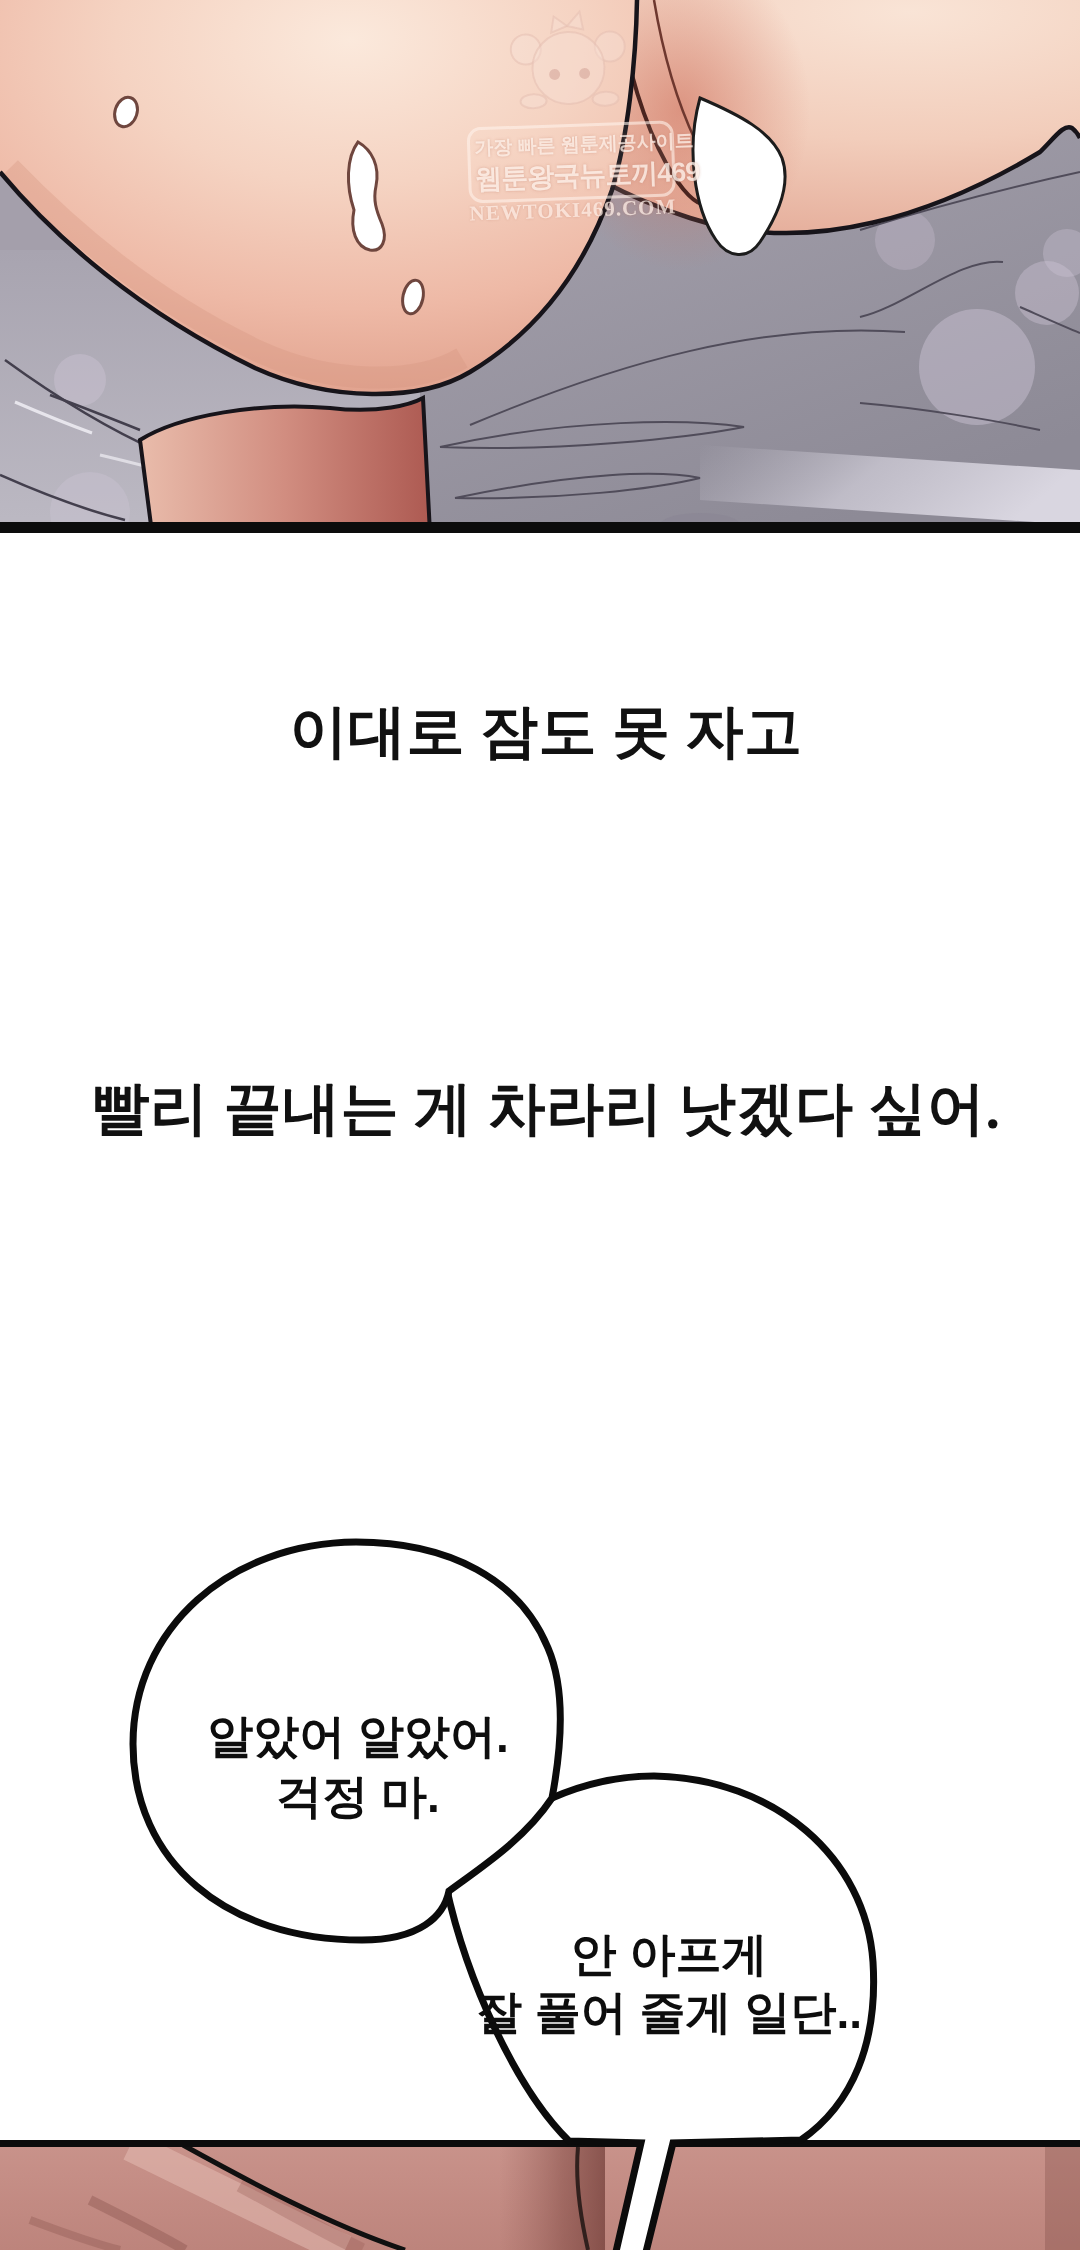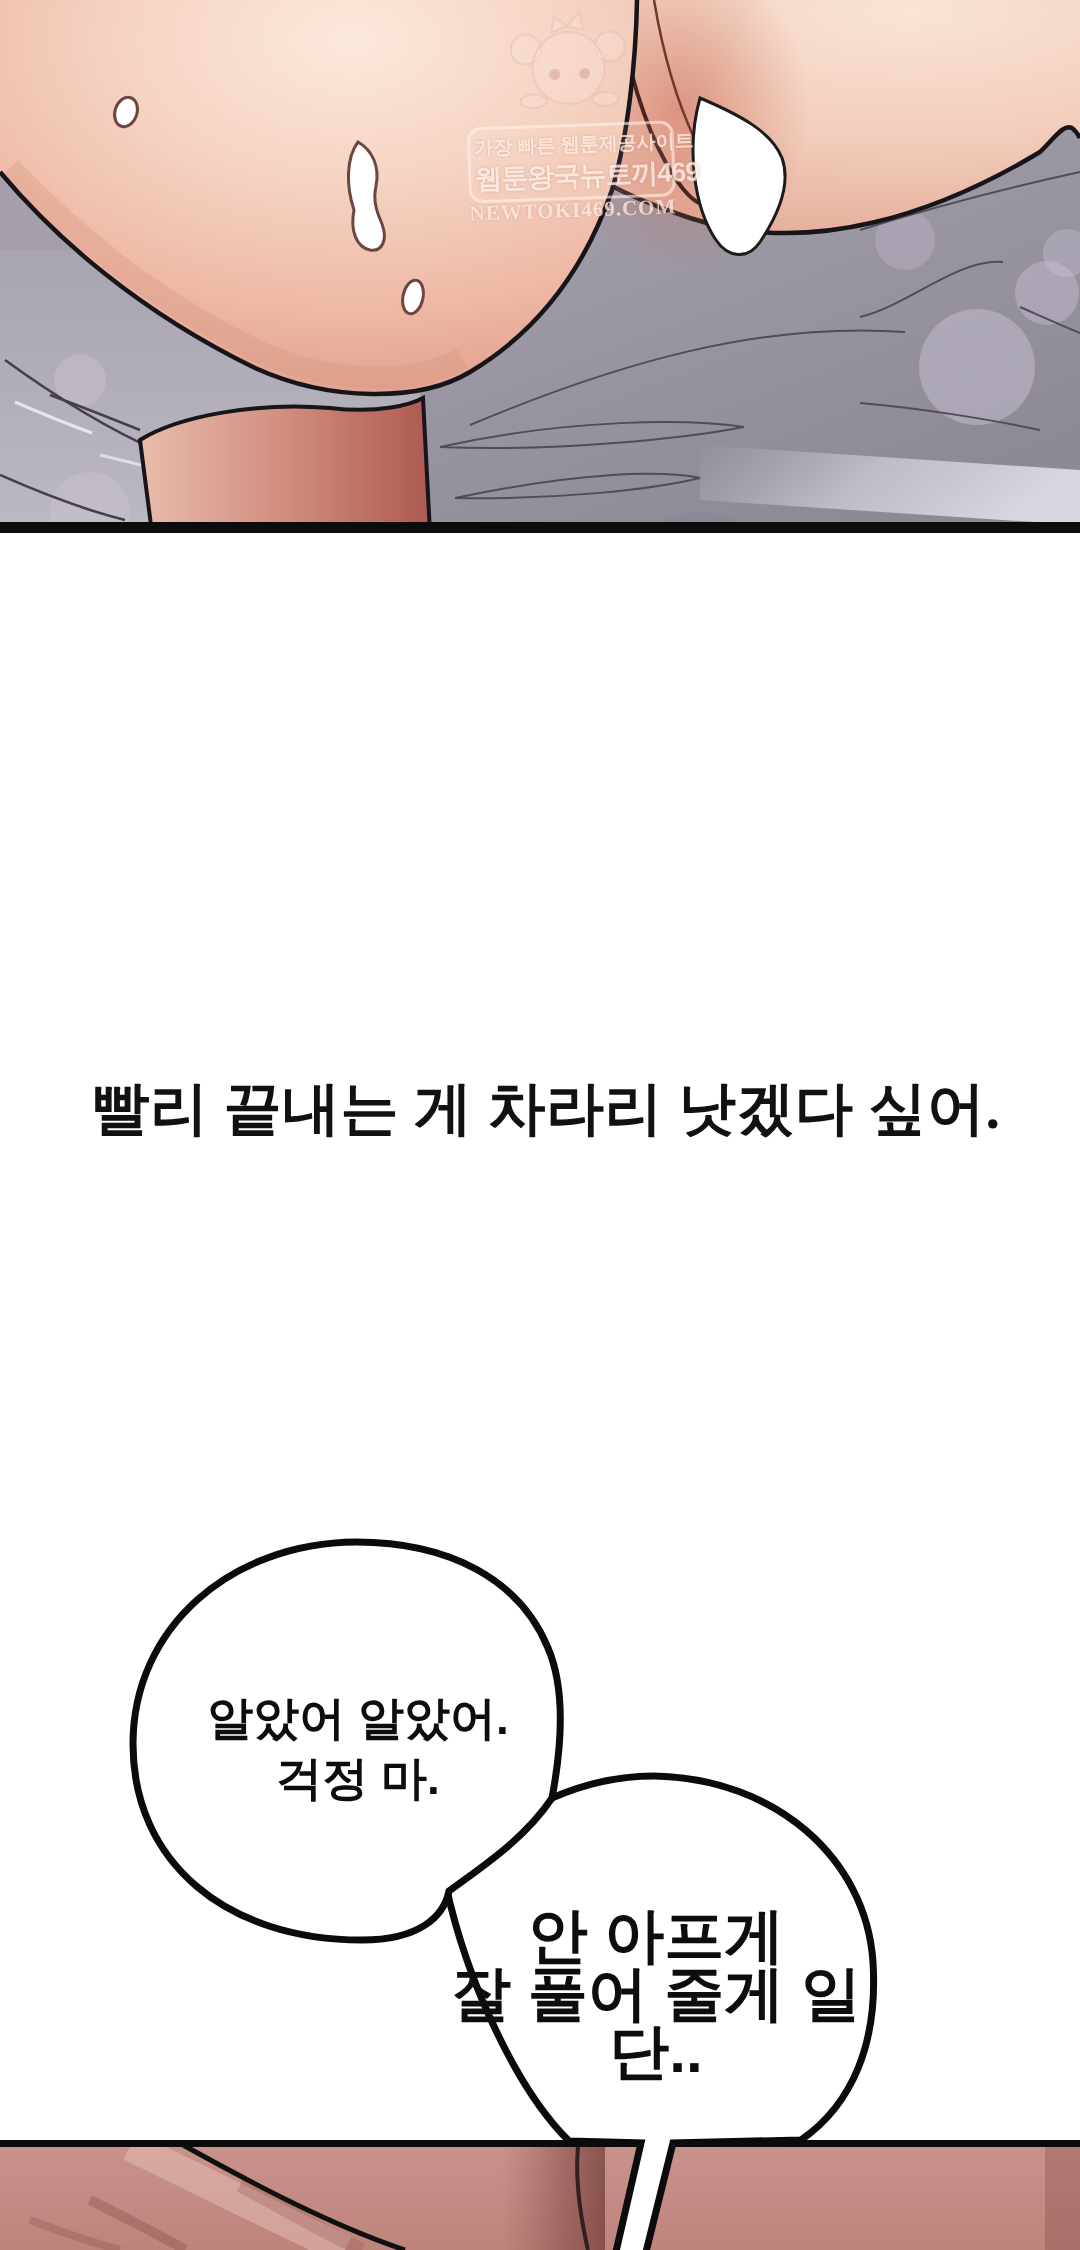--- a/index.html
+++ b/index.html
@@ -10,23 +10,23 @@
 
   
   .narration{position:absolute;left:0;width:100%;text-align:center;color:var(--text-black,#111);
              font-family:"Liberation Serif","DejaVu Serif",serif;font-weight:700;
              font-size:58px;letter-spacing:.5px;padding-left:12px;box-sizing:border-box;}
   .narration.block1{top:687px;line-height:90px;}
   .narration.block2{top:1062px;line-height:93px;}
 
   
   .bubble-text{position:absolute;text-align:center;color:#0d0d0d;font-weight:700;
-               font-family:"Liberation Sans","DejaVu Sans",sans-serif;}
+               font-family:"Liberation Sans","DejaVu Sans",sans-serif;margin-top:18px;}
   .bubble-text.b1{left:133px;top:1688px;width:450px;font-size:46px;line-height:60px;}
-  .bubble-text.b2{left:440px;top:1907px;width:432px;font-size:60px;line-height:58px;text-align:center;}
+  .bubble-text.b2{left:453px;top:1907px;width:432px;font-size:46px;line-height:58px;text-align:center;}
 
   
   .watermark{position:absolute;left:462px;top:2px;width:215px;transform:rotate(-2deg);
              opacity:.92;text-align:center;pointer-events:none;}
   .wm-box{margin:0 4px;border:3px solid rgba(255,242,235,.65);border-radius:14px;
           padding:5px 4px 3px 4px;background:rgba(255,235,226,.07);}
   .wm-tagline{font-size:19px;font-weight:700;color:rgba(255,243,236,.82);
               text-shadow:0 0 3px rgba(190,120,100,.45);white-space:nowrap;}
   .wm-site{font-size:27px;font-weight:700;color:rgba(255,243,236,.85);
            text-shadow:0 0 3px rgba(190,120,100,.5);white-space:nowrap;letter-spacing:-1px;}
@@ -157,20 +157,21 @@
       </svg>
       <div class="wm-box">
         <div class="wm-tagline">가장 빠른 웹툰제공사이트</div>
         <div class="wm-site">웹툰왕국뉴토끼469</div>
       </div>
       <div class="wm-url">NEWTOKI469.COM</div>
     </div>
   </div>
 
   <div class="narration block1">
+    <div>이대로 잠도 못 자고</div>
   </div>
   <div class="narration block2">
     <div>빨리 끝내는 게 차라리 낫겠다 싶어.</div>
   </div>
 
   <div class="abs" style="left:0;top:2140px;width:1080px;height:110px;">
     <svg width="1080" height="110" viewBox="0 0 1080 110">
       <defs>
         <linearGradient id="gBotBase" x1="0" y1="0" x2="0" y2="1">
           <stop offset="0" stop-color="#c9938b"></stop>

